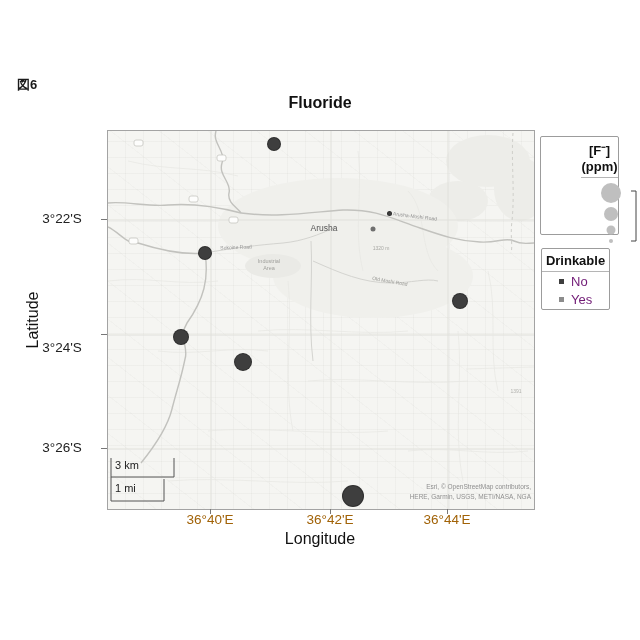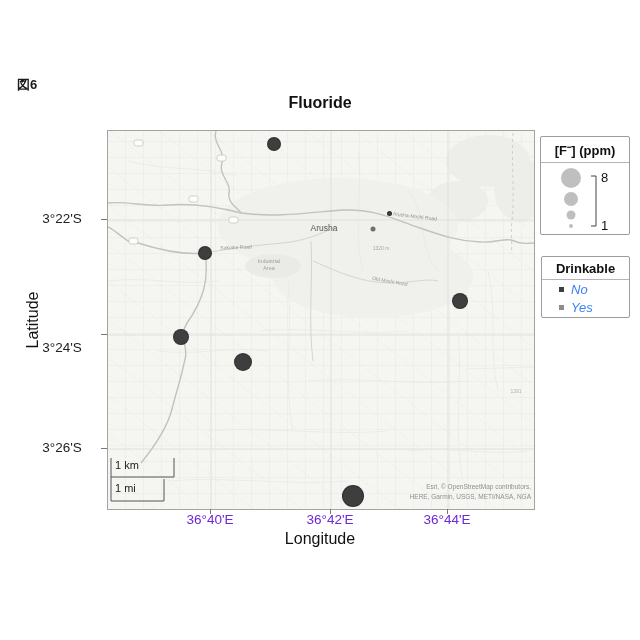--- a/index.html
+++ b/index.html
@@ -17,31 +17,31 @@
       repeating-linear-gradient(90deg, rgba(0,0,0,0) 0 17px, rgba(60,60,50,0.035) 17px 18px),
       repeating-linear-gradient(0deg, rgba(0,0,0,0) 0 15px, rgba(60,60,50,0.035) 15px 16px),
       repeating-linear-gradient(38deg, rgba(0,0,0,0) 0 29px, rgba(60,60,50,0.025) 29px 30px),
       #f5f5f2;
     overflow:hidden;
   }
   #map svg{position:absolute;left:0;top:0;}
   .map-label{position:absolute;white-space:nowrap;transform-origin:center;}
   .bubble{position:absolute;border-radius:50%;box-sizing:border-box;border:1px solid rgba(0,0,0,0.25);}
   .ytick-label{position:absolute;left:26px;width:72px;text-align:center;font-size:13.5px;color:#222;}
-  .xtick-label{position:absolute;top:512px;width:90px;text-align:center;font-size:13.5px;color:#6d28d9;}
+  .xtick-label{position:absolute;top:512px;width:90px;text-align:center;font-size:13.5px;color:#a16207;}
   .tickmark{position:absolute;background:#777;}
   #ylabel{left:-26px;top:310px;width:120px;height:20px;text-align:center;font-size:16px;color:#111;transform:rotate(-90deg);}
   #xlabel{left:260px;top:530px;width:120px;text-align:center;font-size:16px;color:#111;}
   .legend-box{position:absolute;background:#fff;border:1px solid #9c9c9c;border-radius:2px;box-sizing:border-box;}
-  #size-legend{left:540px;top:136px;width:90px;height:99px;}
-  #color-legend{left:541px;top:256px;width:89px;height:62px;}
+  #size-legend{left:540px;top:136px;width:79px;height:99px;padding-left:40px;}
+  #color-legend{left:541px;top:248px;width:69px;height:62px;}
   .legend-title{font-size:13px;font-weight:bold;color:#111;text-align:center;padding:4px 0 3px 0;border-bottom:1px solid #b5b5b5;}
   .legend-row{display:flex;align-items:center;padding-left:17px;height:17px;margin-top:1px;}
   .swatch{width:5px;height:5px;margin-right:7px;flex:0 0 auto;}
-  .legend-row-label{font-size:13px;color:#3b82f6;font-style:italic;}
+  .legend-row-label{font-size:13px;color:#701a75;}
   #scalebar-km{position:absolute;left:7px;top:328px;font-size:11px;color:#222;}
   #scalebar-mi{position:absolute;left:7px;top:351px;font-size:11px;color:#222;}
   #attribution{position:absolute;right:3px;bottom:6px;text-align:right;font-size:6.5px;line-height:1.65;color:#8f8f8f;}
 </style>
 </head>
 <body>
 
 <div class="abs" id="fig-label">図6</div>
 
 <div class="abs" id="chart-title">Fluoride</div>
@@ -132,21 +132,21 @@
   <div id="bubble-layer">
       <div class="bubble" style="width: 14px; height: 14px; left: 159px; top: 6px; background: rgb(62, 62, 62);"></div>
       <div class="bubble" style="width: 14px; height: 14px; left: 90px; top: 115px; background: rgb(62, 62, 62);"></div>
       <div class="bubble" style="width: 16px; height: 16px; left: 65px; top: 198px; background: rgb(62, 62, 62);"></div>
       <div class="bubble" style="width: 18px; height: 18px; left: 126px; top: 222px; background: rgb(62, 62, 62);"></div>
       <div class="bubble" style="width: 16px; height: 16px; left: 344px; top: 162px; background: rgb(62, 62, 62);"></div>
       <div class="bubble" style="width: 22px; height: 22px; left: 234px; top: 354px; background: rgb(62, 62, 62);"></div>
       <div class="bubble" style="width: 5px; height: 5px; left: 278.5px; top: 79.5px; background: rgb(62, 62, 62);"></div>
     </div>
 
-  <div id="scalebar-km">1 km</div>
+  <div id="scalebar-km">3 km</div>
   <div id="scalebar-mi">1 mi</div>
 
   <div id="attribution">
     <div>Esri, © OpenStreetMap contributors,</div>
     <div>HERE, Garmin, USGS, METI/NASA, NGA</div>
   </div>
 </div>
 
 <div class="abs" id="ylabel">Latitude</div>
 <div class="abs" id="xlabel">Longitude</div>

